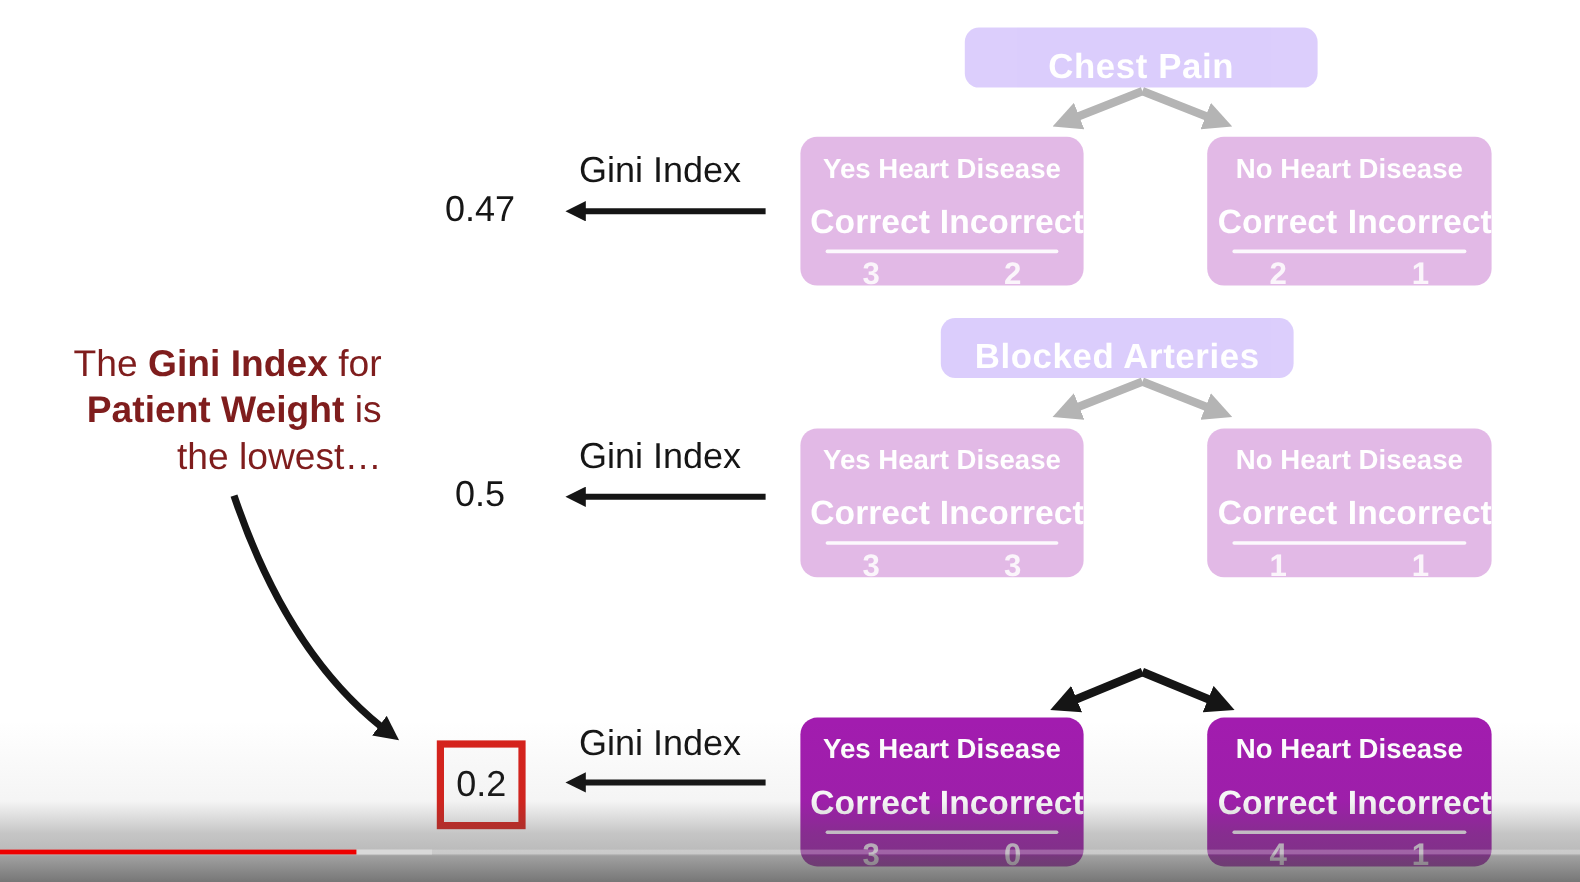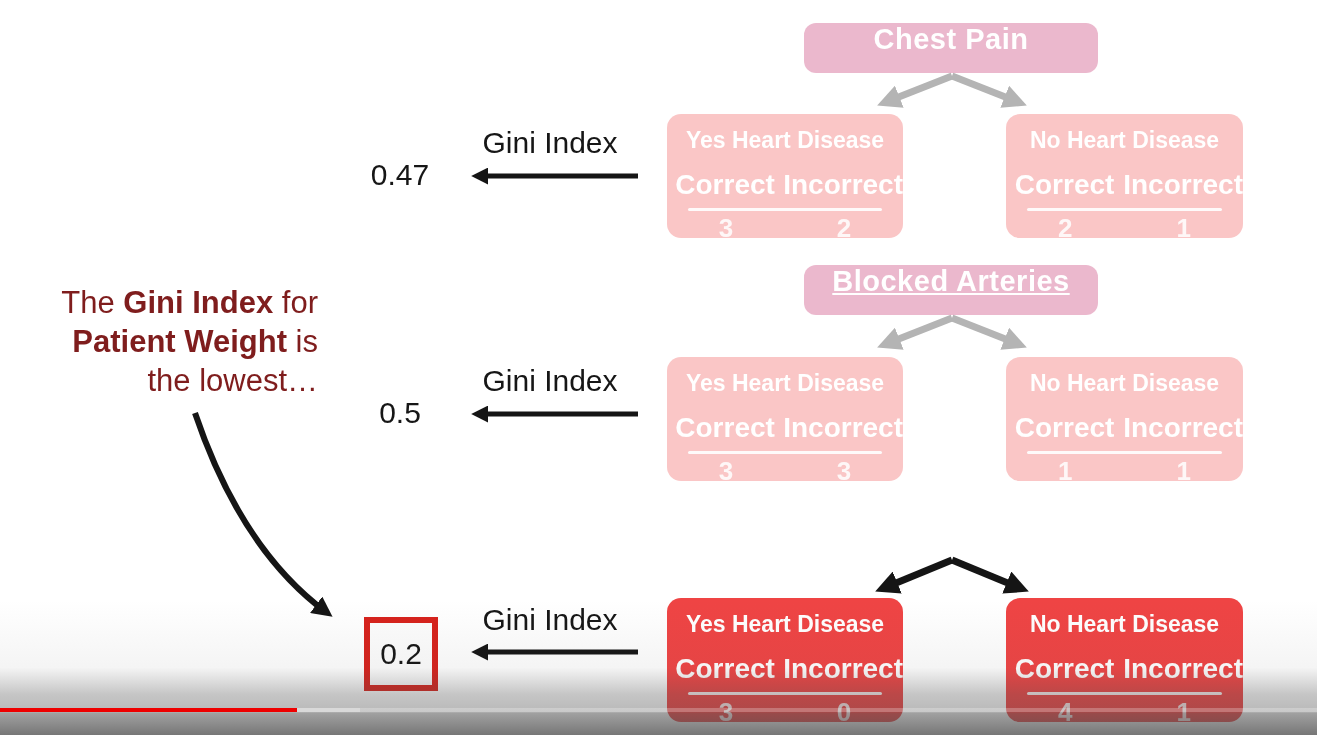--- a/index.html
+++ b/index.html
@@ -1,23 +1,23 @@
 <!DOCTYPE html>
 <html><head>
 <meta charset="utf-8">
 <style>
   html,body{margin:0;padding:0;background:#ffffff;}
   #stage{position:relative;width:1317px;height:735px;overflow:hidden;background:#ffffff;
          font-family:"Liberation Sans","DejaVu Sans",sans-serif;}
   svg.overlay{position:absolute;left:0;top:0;pointer-events:none;}
   .faded{opacity:.30;}
-  .root-box{position:absolute;width:294px;height:50px;border-radius:12px;background:#be185d;
-            display:flex;align-items:flex-start;justify-content:center;color:#fff;
+  .root-box{position:absolute;width:294px;height:50px;border-radius:12px;background:#8b5cf6;
+            display:flex;align-items:flex-end;justify-content:center;color:#fff;
             font-size:29px;font-weight:bold;letter-spacing:.5px;}
-  .leaf{position:absolute;width:236px;height:124px;border-radius:14px;background:#ef4444;
+  .leaf{position:absolute;width:236px;height:124px;border-radius:14px;background:#a21caf;
         color:#fff;font-weight:bold;box-sizing:border-box;}
   .leaf .title{margin-top:13px;text-align:center;font-size:23px;}
   .leaf .cols{display:flex;margin-top:15px;font-size:28px;}
   .leaf .cols span{flex:1;text-align:center;}
   .leaf .divider{height:3px;background:rgba(255,255,255,.92);margin:7px 9% 0 9%;border-radius:2px;}
   .leaf .vals{display:flex;margin-top:2px;font-size:26px;color:rgba(255,255,255,.87);}
   .leaf .vals span{flex:1;text-align:center;}
   .gini-label{position:absolute;width:180px;text-align:center;font-size:30px;color:#161616;}
   .gini-value{position:absolute;width:90px;text-align:center;font-size:30px;color:#161616;}
   .red-box{position:absolute;left:364px;top:617px;width:62px;height:62px;border:6px solid #d7221c;
@@ -100,21 +100,21 @@
       </div>
     <div class="divider"></div>
     <div class="vals">
         <span>2</span>
         <span>1</span>
       </div>
   </div>
   <div class="gini-label" style="left:460px;top:126px;">Gini Index</div>
   <div class="gini-value" style="left:355px;top:158px;text-align:center;">0.47</div>
 
-  <div class="root-box faded" style="left:804px;top:265px;text-decoration:underline;">
+  <div class="root-box faded" style="left:784px;top:265px;">
     <span>Blocked Arteries</span>
   </div>
   <div class="leaf faded" style="left:667px;top:357px;">
     <div class="title">Yes Heart Disease</div>
     <div class="cols">
         <span>Correct</span>
         <span>Incorrect</span>
       </div>
     <div class="divider"></div>
     <div class="vals">

